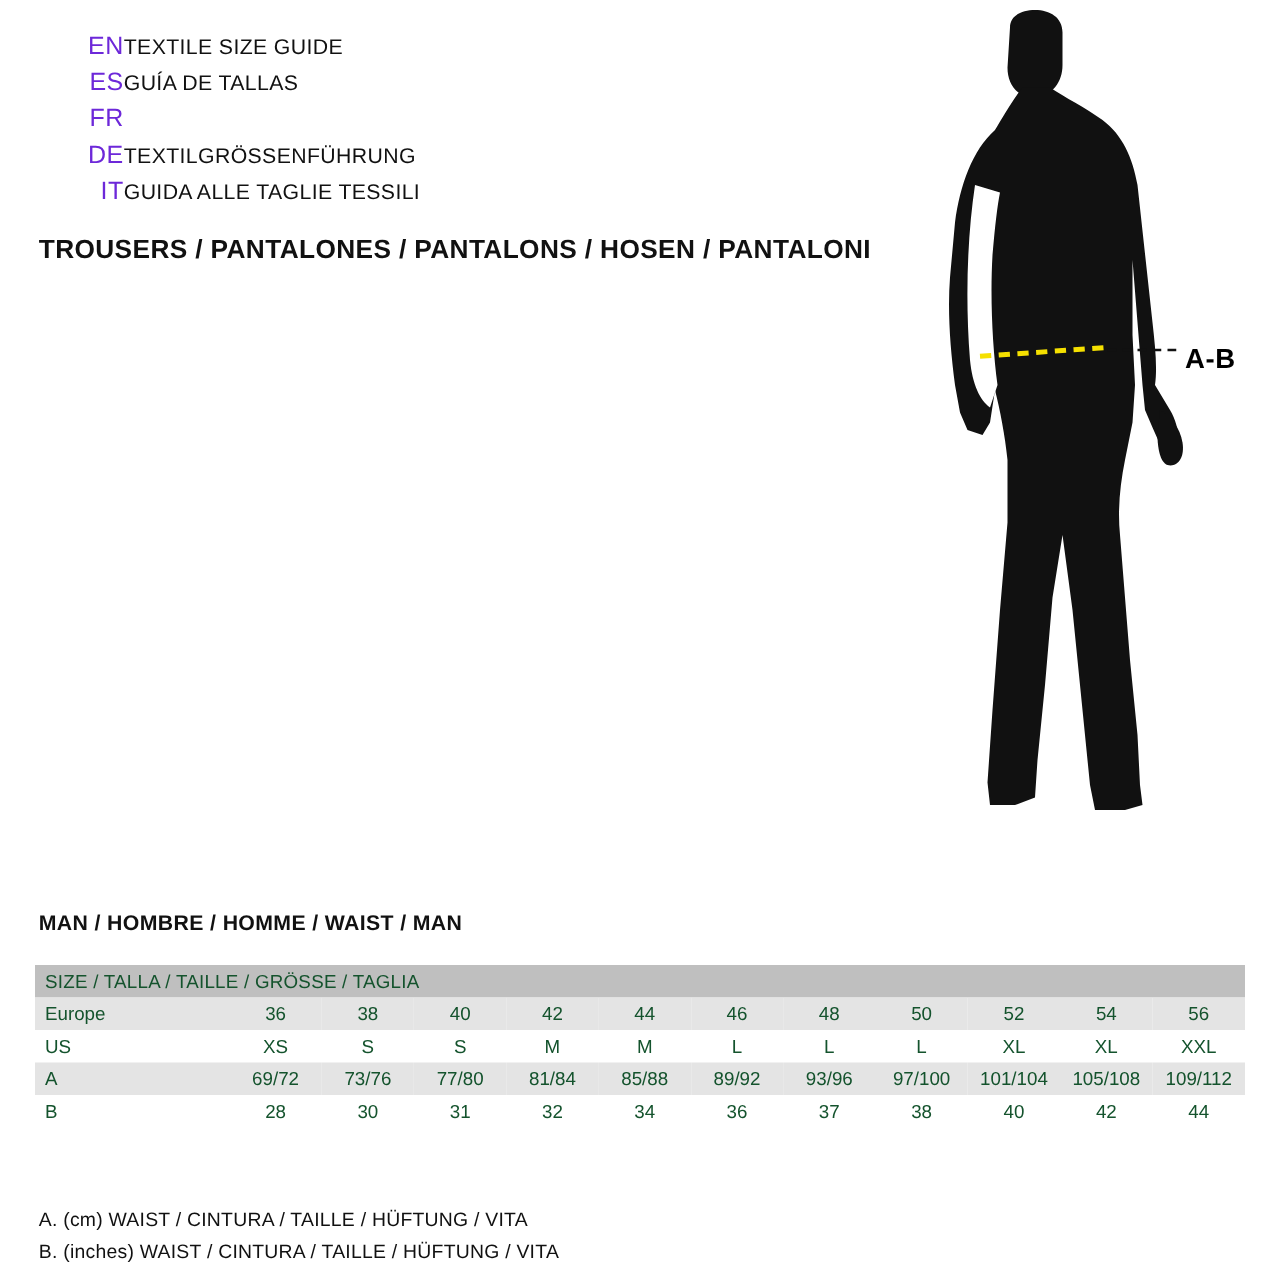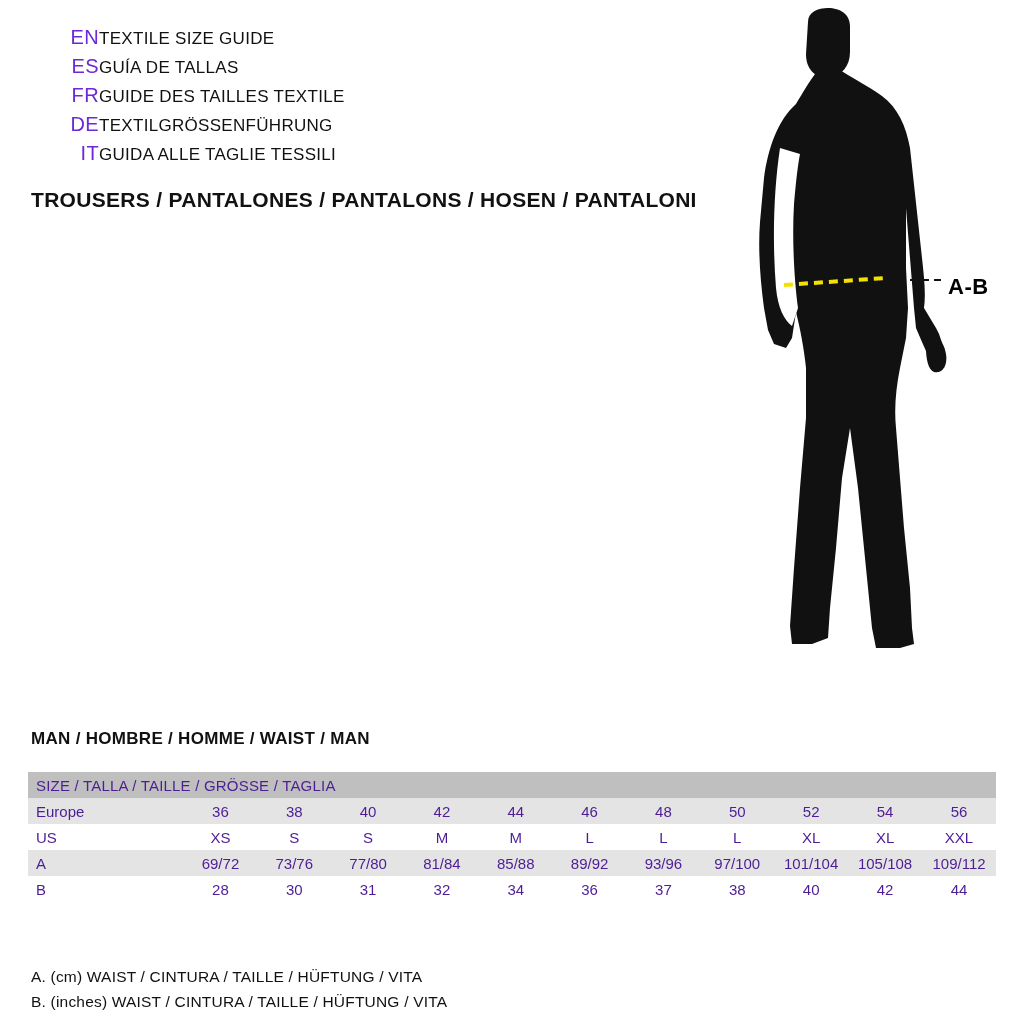--- a/index.html
+++ b/index.html
@@ -96,21 +96,21 @@
     width: 968px;
     border-collapse: collapse;
     font-size: 15px;
   }
   table.size-table th,
   table.size-table td {
     padding: 0;
     height: 26px;
     text-align: center;
     font-weight: normal;
-    color: #4c1d95;
+    color: #14532d;
     vertical-align: middle;
   }
   table.size-table th.head-cell {
     background: #bfbfbf;
     text-align: left;
     font-size: 15px;
     letter-spacing: 0.2px;
     padding-left: 8px;
   }
   table.size-table tr.row-alt td {
@@ -151,21 +151,20 @@
     <div class="lang-row">
       <span class="lang-code">EN</span>
       <span class="lang-text">TEXTILE SIZE GUIDE</span>
     </div>
     <div class="lang-row">
       <span class="lang-code">ES</span>
       <span class="lang-text">GUÍA DE TALLAS</span>
     </div>
     <div class="lang-row">
       <span class="lang-code">FR</span>
-      <span class="lang-text">GUIDE DES TAILLES TEXTILE</span>
     </div>
     <div class="lang-row">
       <span class="lang-code">DE</span>
       <span class="lang-text">TEXTILGRÖßENFÜHRUNG</span>
     </div>
     <div class="lang-row">
       <span class="lang-code">IT</span>
       <span class="lang-text">GUIDA ALLE TAGLIE TESSILI</span>
     </div>
   </div>

